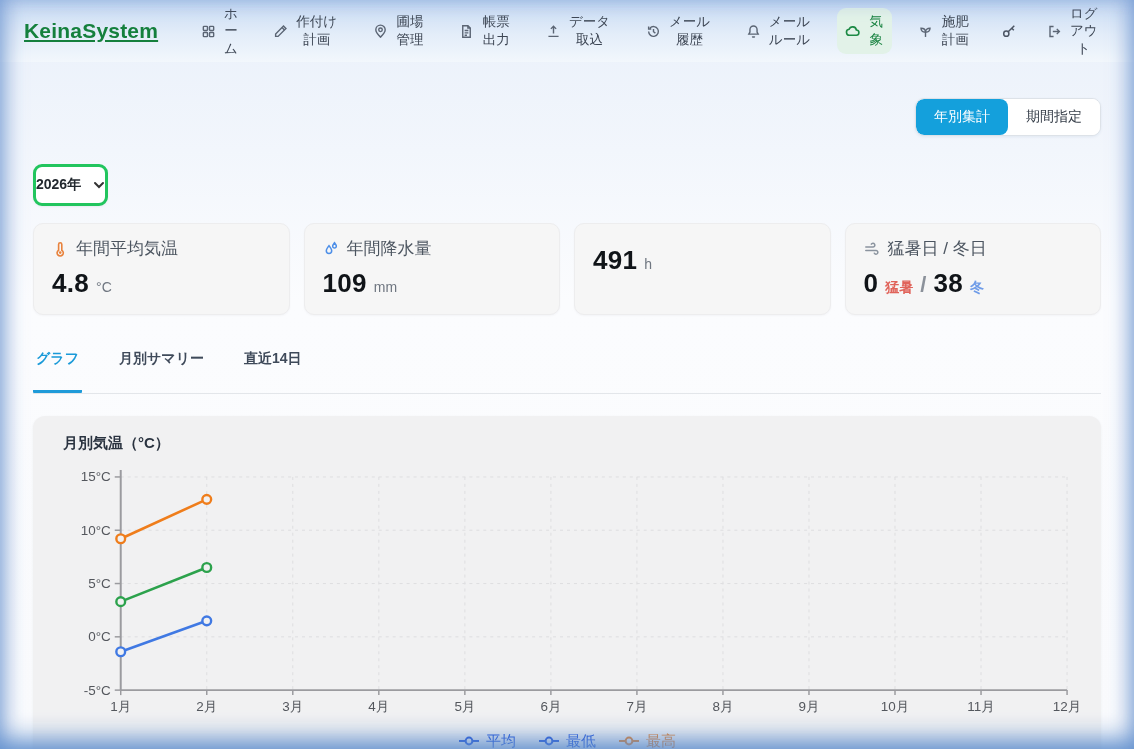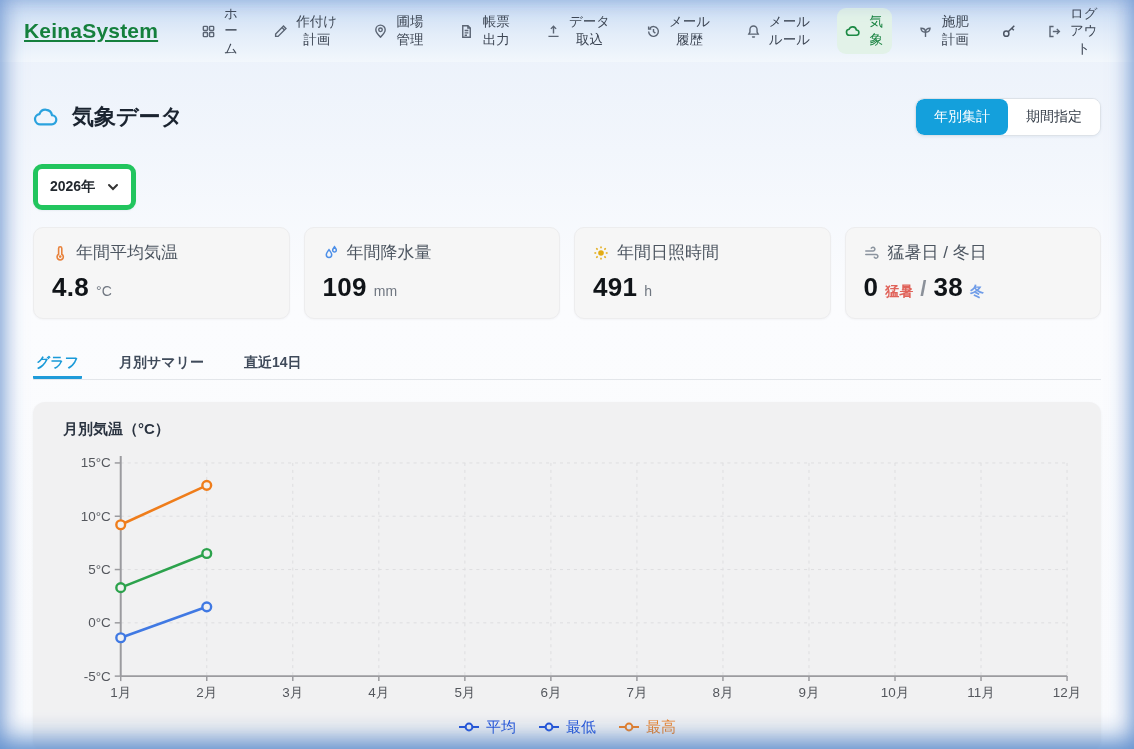--- a/index.html
+++ b/index.html
@@ -42,42 +42,42 @@
   .main { padding:0 33px; }
   .title-row { margin-top:36px; display:flex; align-items:center; }
   .title-left { display:flex; align-items:center; gap:12px; }
   .page-title { font-size:22px; font-weight:bold; color:#1b2430; }
   .seg { margin-left:auto; display:flex; background:#fff; border:1px solid #dde2e8; border-radius:9px; overflow:hidden; box-shadow:0 1px 3px rgba(30,60,110,.08);align-items:flex-end; }
   .seg button { font-family:inherit; font-size:14px; padding:9px 18px; border:none; background:#fff; color:#343c47; cursor:pointer; }
   .seg button.active { background:#14a0dc; color:#fff; border-radius:8px; }
 
   .year-select {
     margin-top:28px; display:inline-flex; align-items:center; gap:12px;
-    background:#fff; border:5px solid #22c55e; border-radius:9px;
-    padding:9px 12px; font-size:14px; font-weight:bold; color:#23292f; cursor:pointer;
+    background:#fff; border:3px solid #22c55e; border-radius:9px;
+    padding:9px 0; font-size:14px; font-weight:bold; color:#23292f; cursor:pointer;
     box-shadow:0 1px 2px rgba(30,60,110,.06);
   }
 
   
   .cards { margin-top:17px; display:flex; gap:14px; }
   .card {
     flex:1; background:#f6f6f6; border:1px solid #ededee; border-radius:10px;
     padding:13px 18px 15px; box-shadow:0 1px 2px rgba(40,50,70,.04);
   }
   .card-head { display:flex; align-items:center; gap:8px; font-size:17px; color:#4c5560; }
   .card-value-row { margin-top:8px; display:flex; align-items:baseline; gap:7px; }
   .big-val { font-size:26px; font-weight:bold; color:#101418; letter-spacing:.3px; }
   .unit { font-size:14px; color:#6f7680; }
   .tag-hot { font-size:14px; color:#e0635a; font-weight:bold; }
   .tag-winter { font-size:14px; color:#6f9ce8; font-weight:bold; }
   .sep { font-size:22px; color:#8b919a; font-weight:bold; }
 
   
   .tabs { margin-top:26px; display:flex; gap:34px; border-bottom:1px solid #e3e6ea; }
-  .tab { font-size:14px; font-weight:bold; color:#3f4a5a; padding:9px 3px 4px; cursor:pointer; border-bottom:3px solid transparent; }
+  .tab { font-size:14px; font-weight:bold; color:#3f4a5a; padding:9px 3px 22px; cursor:pointer; border-bottom:3px solid transparent; }
   .tab.active { color:#1a9ad8; border-bottom-color:#1f9bd9; border-radius:1px; }
 
   
   .chart-card {
     margin-top:22px; background:#f1f1f2; border-radius:12px;
     padding:18px 16px 14px; box-shadow:0 1px 3px rgba(40,50,70,.06);
   }
   .chart-title { font-size:15px; font-weight:bold; color:#2a3340; padding-left:14px; }
   .chart-wrap { margin-top:10px; }
   .chart-wrap svg { display:block; width:100%; height:auto; }
@@ -202,28 +202,20 @@
       </span>
       <span class="nv-label">ログアウト</span>
     </div>
 
   </div>
 </div>
 
 <div class="main">
 
   <div class="title-row">
-    <div class="title-left">
-      <span style="display:flex">
-        <svg width="27" height="27" viewBox="0 0 24 24" fill="none" stroke="#2aa2de" stroke-width="2" stroke-linejoin="round">
-            <path d="M7 18h9.5a4 4 0 0 0 .4-8 5.8 5.8 0 0 0-11.2-1A4.4 4.4 0 0 0 7 18z"></path>
-          </svg>
-      </span>
-      <span class="page-title">気象データ</span>
-    </div>
     <div class="seg">
       <button class="active">年別集計</button>
       <button>期間指定</button>
     </div>
   </div>
 
   <div class="year-select">
     <span>2026年</span>
     <span style="display:flex">
       <svg width="12" height="12" viewBox="0 0 12 12" fill="none" stroke="#333" stroke-width="2" stroke-linecap="round">
@@ -260,29 +252,20 @@
         </span>
         <span>年間降水量</span>
       </div>
       <div class="card-value-row">
         <span class="big-val">109</span>
         <span class="unit">mm</span>
       </div>
     </div>
 
     <div class="card">
-      <div class="card-head">
-        <span style="display:flex">
-          <svg width="16" height="16" viewBox="0 0 16 16" fill="none" stroke="#e2ab14" stroke-width="1.5">
-              <circle cx="8" cy="8" r="2.8" fill="#e2ab14" stroke="none"></circle>
-              <path d="M8 1.4v1.8M8 12.8v1.8M1.4 8h1.8M12.8 8h1.8M3.3 3.3l1.3 1.3M11.4 11.4l1.3 1.3M12.7 3.3l-1.3 1.3M4.6 11.4l-1.3 1.3"></path>
-            </svg>
-        </span>
-        <span>年間日照時間</span>
-      </div>
       <div class="card-value-row">
         <span class="big-val">491</span>
         <span class="unit">h</span>
       </div>
     </div>
 
     <div class="card">
       <div class="card-head">
         <span style="display:flex">
           <svg width="16" height="16" viewBox="0 0 16 16" fill="none" stroke="#8a939e" stroke-width="1.5" stroke-linecap="round">

